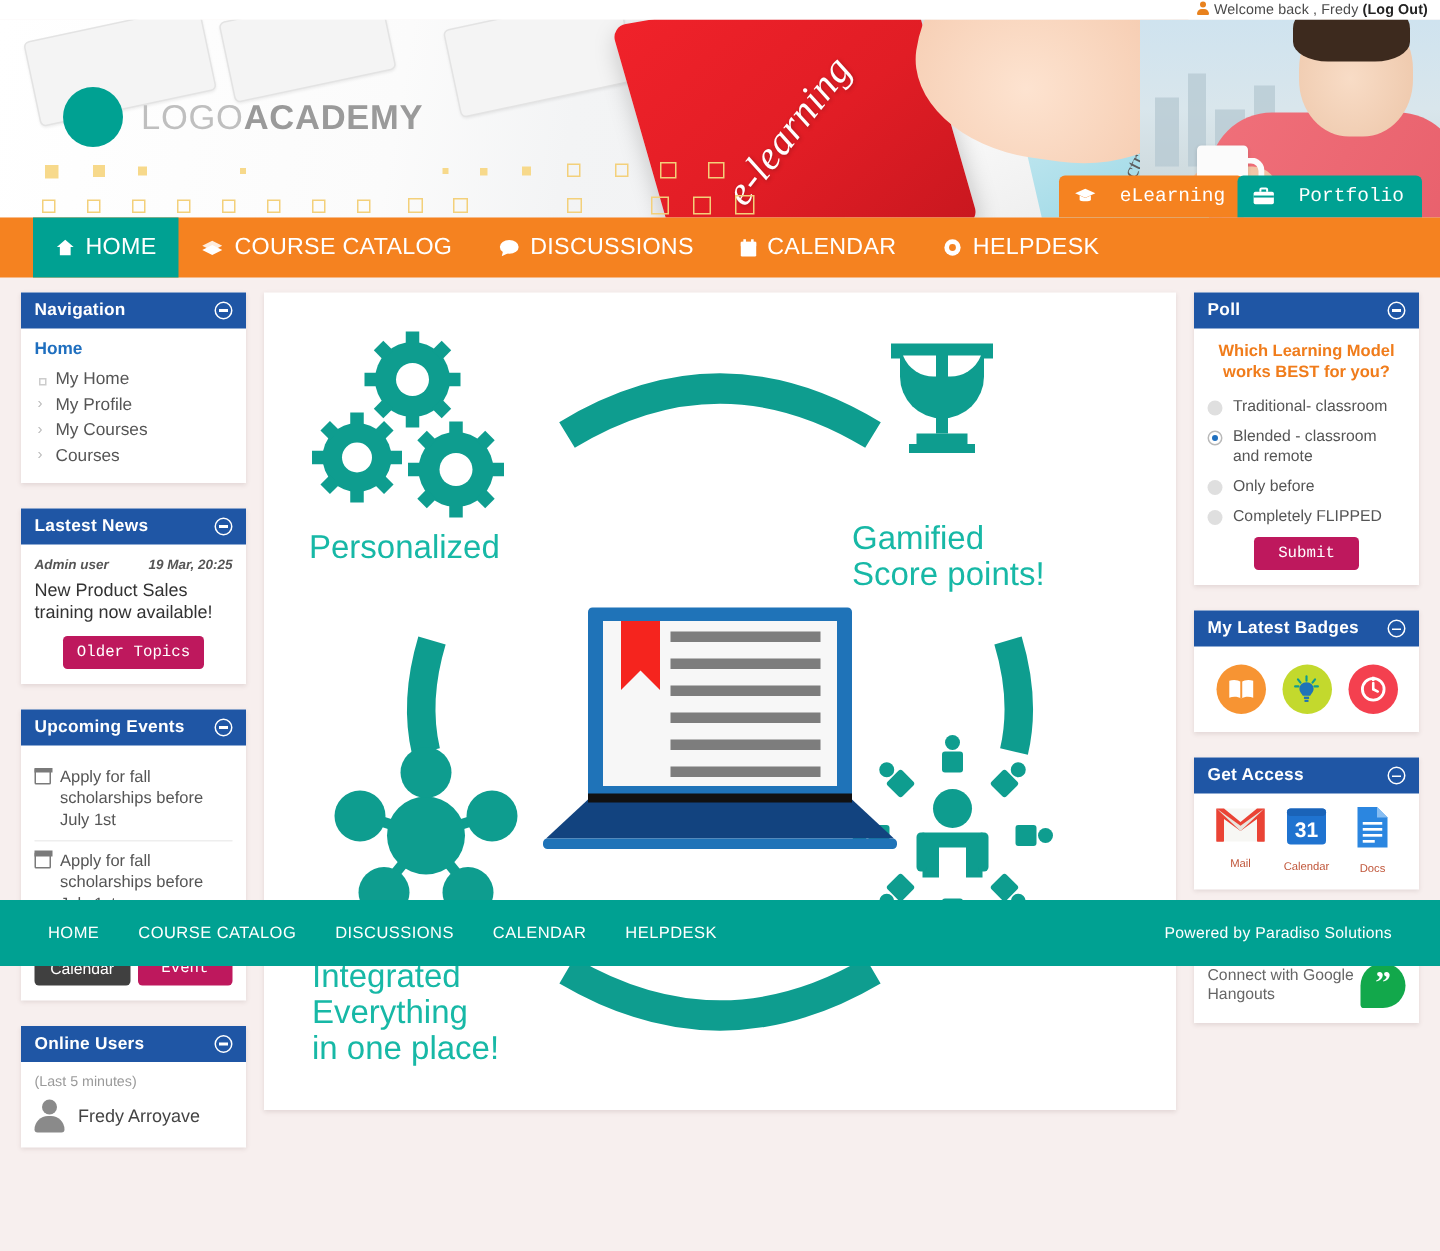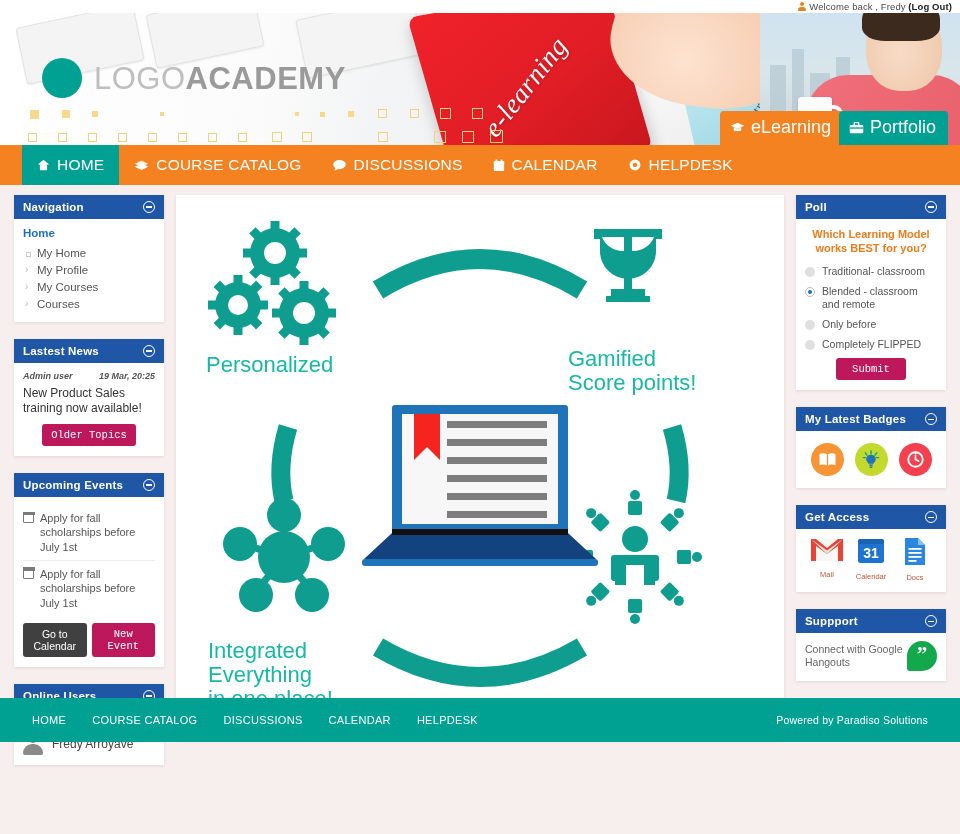--- a/index.html
+++ b/index.html
@@ -2,21 +2,21 @@
 <html><head>
 <meta charset="utf-8">
 <style>
   * { box-sizing: border-box; margin: 0; padding: 0; }
   html, body {
     width: 960px; height: 834px;
     background: #f7efee;
     font-family: "Liberation Sans", sans-serif;
     overflow: hidden;
   }
-  .page { position: relative; width: 960px; height: 742px; }
+  .page { position: relative; width: 960px; height: 644px; }
 
   
   .utility-bar {
     height: 13px; background: #ffffff;
     display: flex; justify-content: flex-end; align-items: center;
     padding-right: 8px; position: relative; z-index: 5;
   }
   .welcome {
     font-size: 9.5px; color: #4a4a4a; letter-spacing: .1px; white-space: nowrap;
   }
@@ -114,36 +114,36 @@
     background: radial-gradient(ellipse at 50% 40%,#f6cfb3,#ecbb9a);
     border-radius: 18px;
   }
   
   .logo-wrap {
     position:absolute; left:42px; top:45px; display:flex; align-items:center; z-index:3;
   }
   .logo-dot {
     width:40px; height:40px; border-radius:50%; background:#00a192; margin-right:12px;
   }
-  .logo-text { font-size:31px; letter-spacing:.5px; line-height:1; }
+  .logo-text { font-size:23px; letter-spacing:.5px; line-height:1; }
   .logo-text .t1 { color:#bfbfbf; font-weight:400; }
   .logo-text .t2 { color:#9a9a9a; font-weight:700; }
   
   .deco { position:absolute; z-index:2; }
   .deco.filled { background:#f7d98b; }
   .deco.hollow { border:1.5px solid #f3d07a; }
 
   
   .banner-tabs {
     position:absolute; right:12px; bottom:0; display:flex; align-items:flex-end; z-index:6;
   }
   .btab {
-    display:flex; align-items:center; gap:6px;
-    padding:6px 12px 7px 10px; color:#fff; font-size:18px;
-    border-radius:4px 4px 0 0; white-space:nowrap;
+    display:flex; align-items:center; gap:16px;
+    padding:6px 12px 7px 10px; color:#fff; font-size:13px;
+    border-radius:4px 4px 0 0; white-space:nowrap;font-family:Liberation Mono, monospace;
   }
   .btab.orange { background:#f58220; }
   .btab.teal { background:#00a192; margin-left:-4px; }
 
   
   .navbar {
     height:40px; background:#f58220; display:flex; align-items:stretch;
     position:relative; z-index:4;
   }
   .nav-item {

